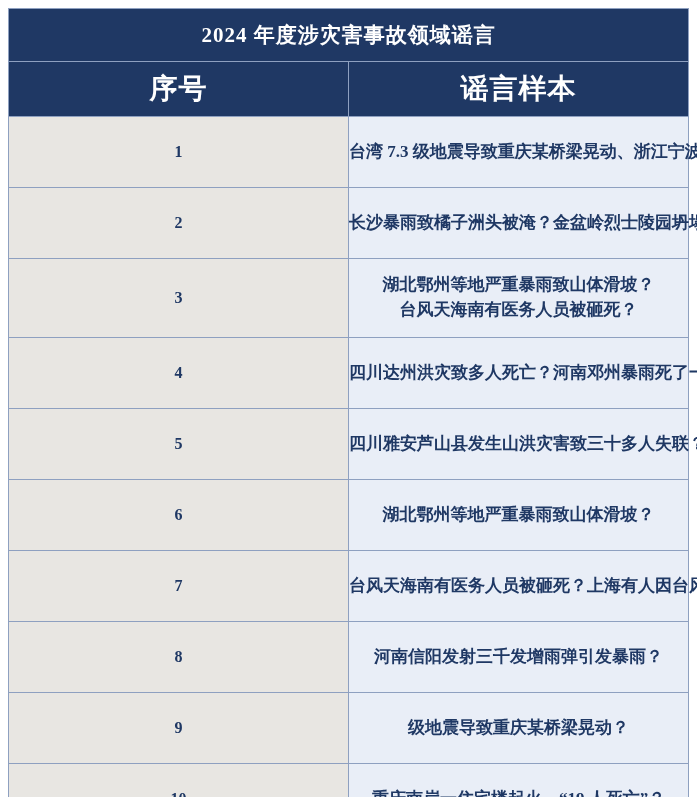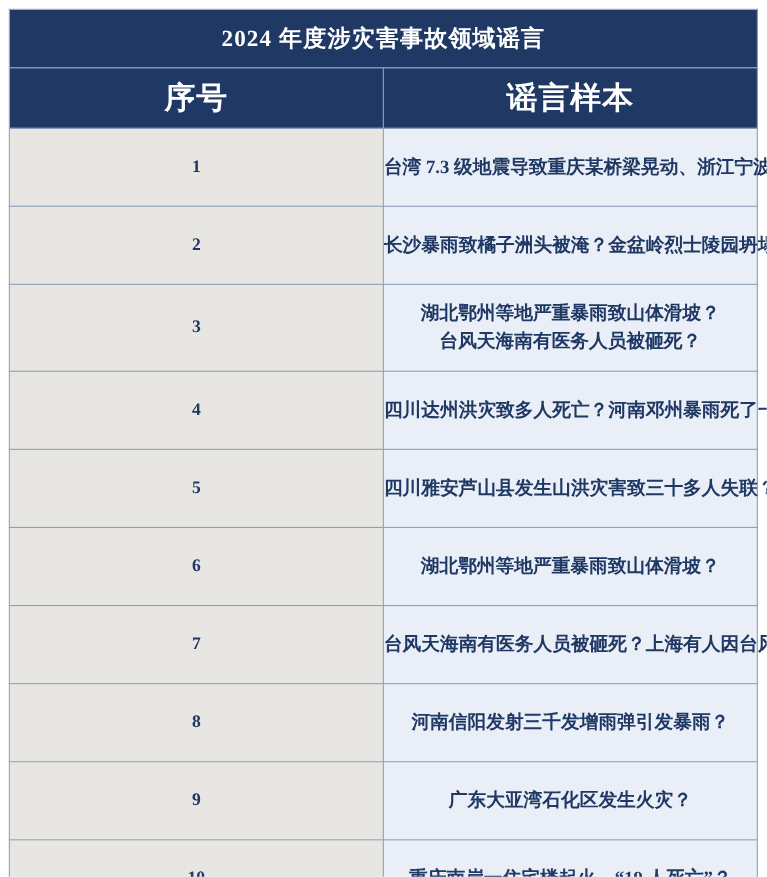--- a/index.html
+++ b/index.html
@@ -145,21 +145,21 @@
       <tr class="row-tall">
         <td class="seq-cell col-seq">8</td>
         <td class="sample-cell">
           <span class="line">河南信阳发射三千发增雨弹引发暴雨？</span>
         </td>
       </tr>
 
       <tr class="row-tall">
         <td class="seq-cell col-seq">9</td>
         <td class="sample-cell">
-          <span class="line">广东大亚湾石化区发生火灾？</span>
+          <span class="line">级地震导致重庆某桥梁晃动？</span>
         </td>
       </tr>
 
       <tr class="row-tall">
         <td class="seq-cell col-seq">10</td>
         <td class="sample-cell">
           <span class="line">重庆南岸一住宅楼起火，“19 人死亡”？</span>
         </td>
       </tr>
     </tbody>

